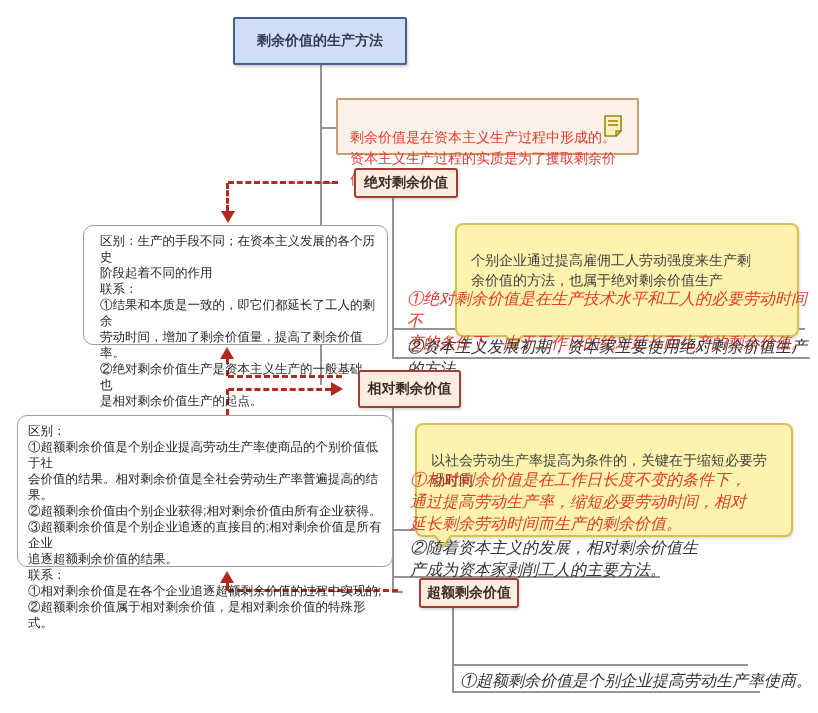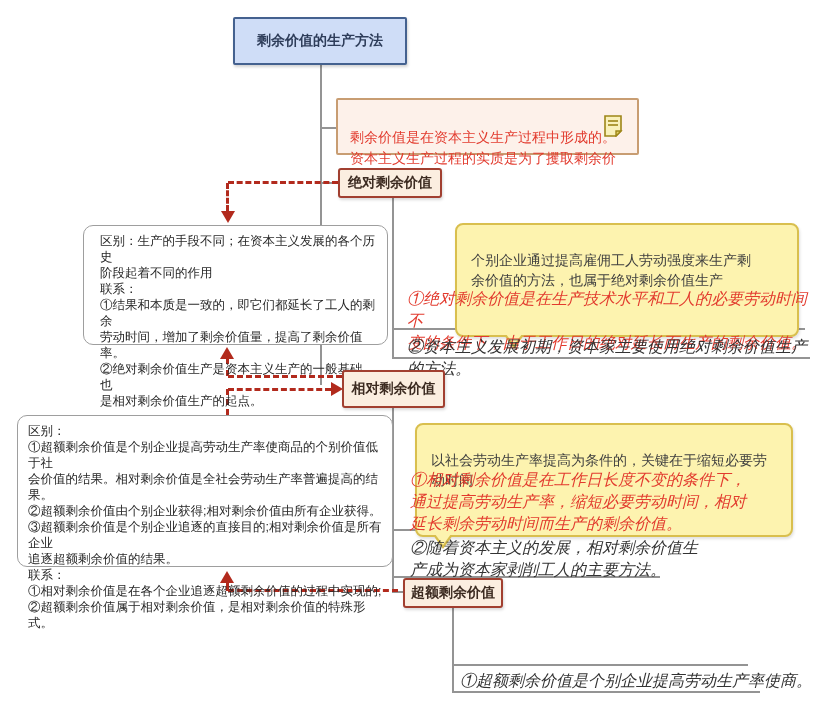--- a/index.html
+++ b/index.html
@@ -16,20 +16,21 @@
     display:flex; align-items:center; justify-content:center;
     font-size:14px; font-weight:bold; color:#2e3d5a;
     box-shadow:1px 2px 3px rgba(0,0,0,0.18);
     text-align:center;
   }
   .topic-node {
     position:absolute; background:#fbeee0; border:2px solid #a13f30; border-radius:3px;
     display:flex; align-items:center; justify-content:center;
     font-size:14px; font-weight:bold; color:#3c2b21;
     box-shadow:1px 2px 3px rgba(0,0,0,0.15);
+    margin-left:16px;
   }
 
   
   .note-box {
     position:absolute; left:336px; top:98px; width:303px; height:57px;
     background:#fdf1ea; border:2px solid #c89d72; border-radius:2px;
     padding:6px 12px; font-size:14px; line-height:21px; color:#e23b2e;
     white-space:pre-line;
   }
   .note-icon { position:absolute; right:14px; top:15px; width:20px; height:22px; }

